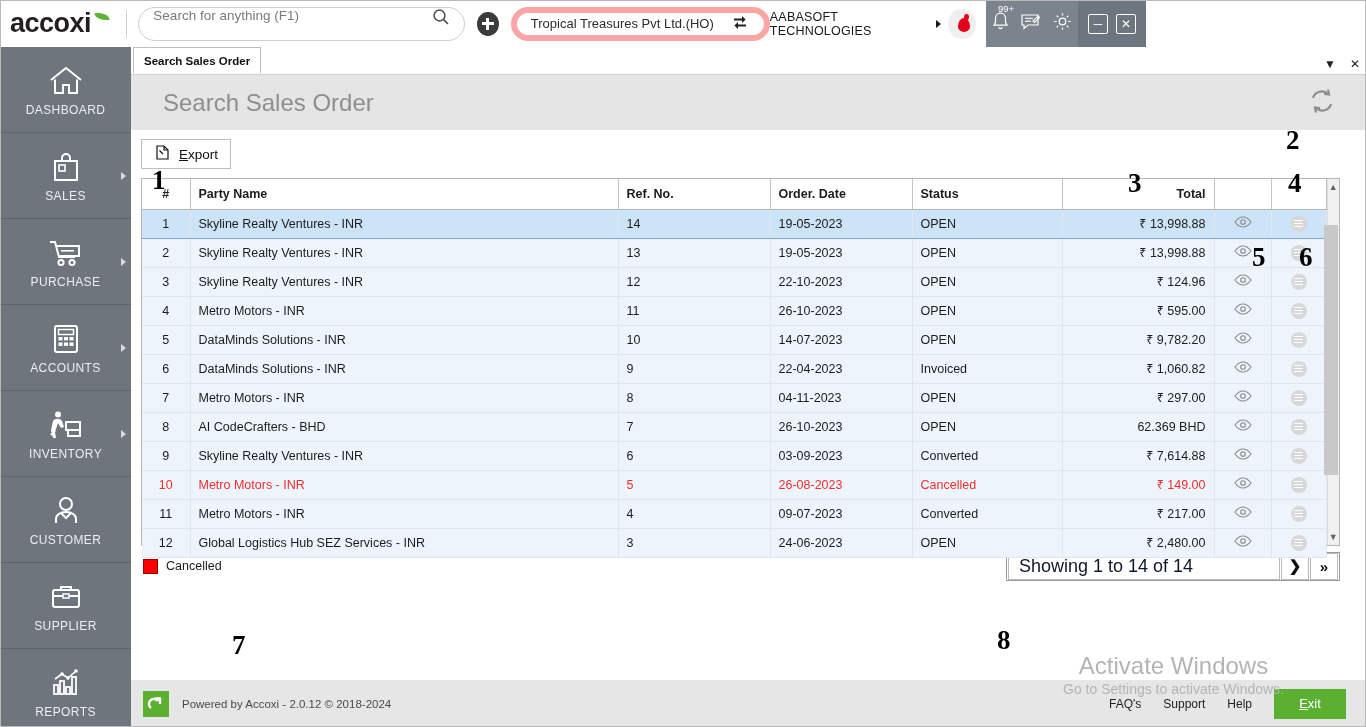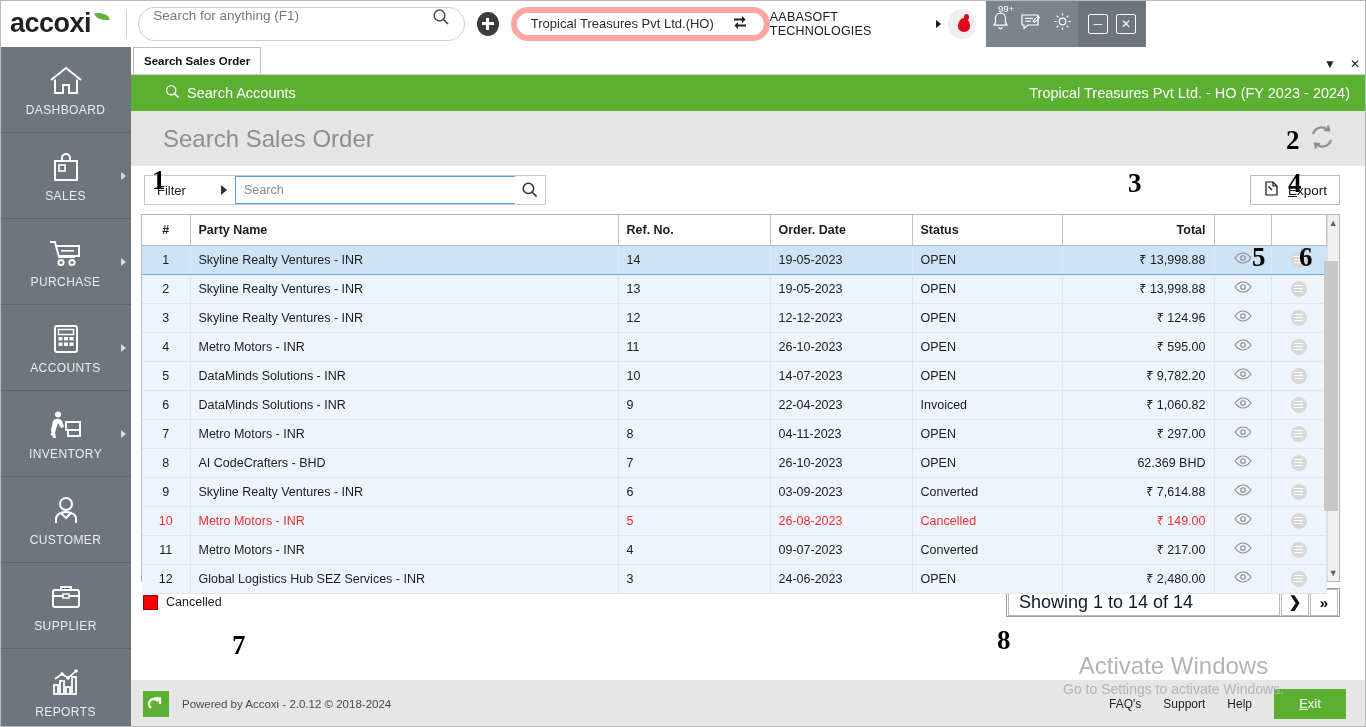--- a/index.html
+++ b/index.html
@@ -480,59 +480,34 @@
     <div class="tabstrip">
       <div class="tab">
         <span>Search Sales Order</span>
       </div>
       <div class="tab-tools">
         <span>▼</span>
         <span>✕</span>
       </div>
     </div>
 
-    <div class="greenbar">
-      <div class="left">
-        <span>
-          <svg width="15" height="15" viewBox="0 0 15 15">
-              <circle cx="6.2" cy="6.2" r="4.6" fill="none" stroke="#fff" stroke-width="1.4"></circle>
-              <line x1="9.6" y1="9.6" x2="13.6" y2="13.6" stroke="#fff" stroke-width="1.5"></line>
-            </svg>
-        </span>
-        <span>Search Accounts</span>
-      </div>
-      <div class="right">Tropical Treasures Pvt Ltd. - HO (FY 2023 - 2024)</div>
-    </div>
 
     <div class="pagehead">
       <h1>Search Sales Order</h1>
       <span>
         <svg width="32" height="32" viewBox="0 0 32 32">
           <path d="M7 13a9 9 0 0 1 15-4" fill="none" stroke="#8d8d8d" stroke-width="2.2"></path>
           <path d="M25 19a9 9 0 0 1-15 4" fill="none" stroke="#8d8d8d" stroke-width="2.2"></path>
           <path d="M22 4.5 23 9.6 18 9" fill="none" stroke="#8d8d8d" stroke-width="2.2"></path>
           <path d="M10 27.5 9 22.4 14 23" fill="none" stroke="#8d8d8d" stroke-width="2.2"></path>
         </svg>
       </span>
     </div>
 
     <div class="toolrow">
-      <div class="filterbox">
-        <div class="filter-label">
-          <span>Filter</span>
-          <span class="filter-caret"></span>
-        </div>
-        <input class="filter-input" placeholder="Search" style="">
-        <div class="filter-search-btn">
-          <svg width="18" height="18" viewBox="0 0 18 18">
-              <circle cx="7.4" cy="7.4" r="5.2" fill="none" stroke="#333" stroke-width="1.5"></circle>
-              <line x1="11.2" y1="11.2" x2="15.6" y2="15.6" stroke="#333" stroke-width="1.6"></line>
-            </svg>
-        </div>
-      </div>
 
       <div class="act-btns">
         <div class="act-btn">
           <span>
             <svg width="17" height="17" viewBox="0 0 17 17">
                 <path d="M3 2h7l4 4v9H3z" fill="none" stroke="#111" stroke-width="1.2"></path>
                 <path d="M10 2v4h4" fill="none" stroke="#111" stroke-width="1.2"></path>
                 <path d="M5.5 6.5 9 10" stroke="#111" stroke-width="1.2"></path>
               </svg>
           </span>
@@ -589,21 +564,21 @@
               <td class="icn"><span class="eye"><svg width="18" height="12" viewBox="0 0 18 12">
                     <path d="M1 6c2.6-3.6 5.4-5 8-5s5.4 1.4 8 5c-2.6 3.6-5.4 5-8 5S3.6 9.6 1 6z" fill="none" stroke="#8a8a8a" stroke-width="1.1"></path>
                     <circle cx="9" cy="6" r="2.3" fill="none" stroke="#8a8a8a" stroke-width="1.1"></circle>
                   </svg></span></td>
               <td class="icn"><span class="menu-circle"><i></i><i></i><i></i></span></td>
             </tr>
             <tr class="alt">
               <td class="num">3</td>
               <td>Skyline Realty Ventures - INR</td>
               <td>12</td>
-              <td>12-12-2023</td>
+              <td>22-10-2023</td>
               <td>OPEN</td>
               <td class="right">₹ 124.96</td>
               <td class="icn"><span class="eye"><svg width="18" height="12" viewBox="0 0 18 12">
                     <path d="M1 6c2.6-3.6 5.4-5 8-5s5.4 1.4 8 5c-2.6 3.6-5.4 5-8 5S3.6 9.6 1 6z" fill="none" stroke="#8a8a8a" stroke-width="1.1"></path>
                     <circle cx="9" cy="6" r="2.3" fill="none" stroke="#8a8a8a" stroke-width="1.1"></circle>
                   </svg></span></td>
               <td class="icn"><span class="menu-circle"><i></i><i></i><i></i></span></td>
             </tr>
             <tr class="alt">
               <td class="num">4</td>

